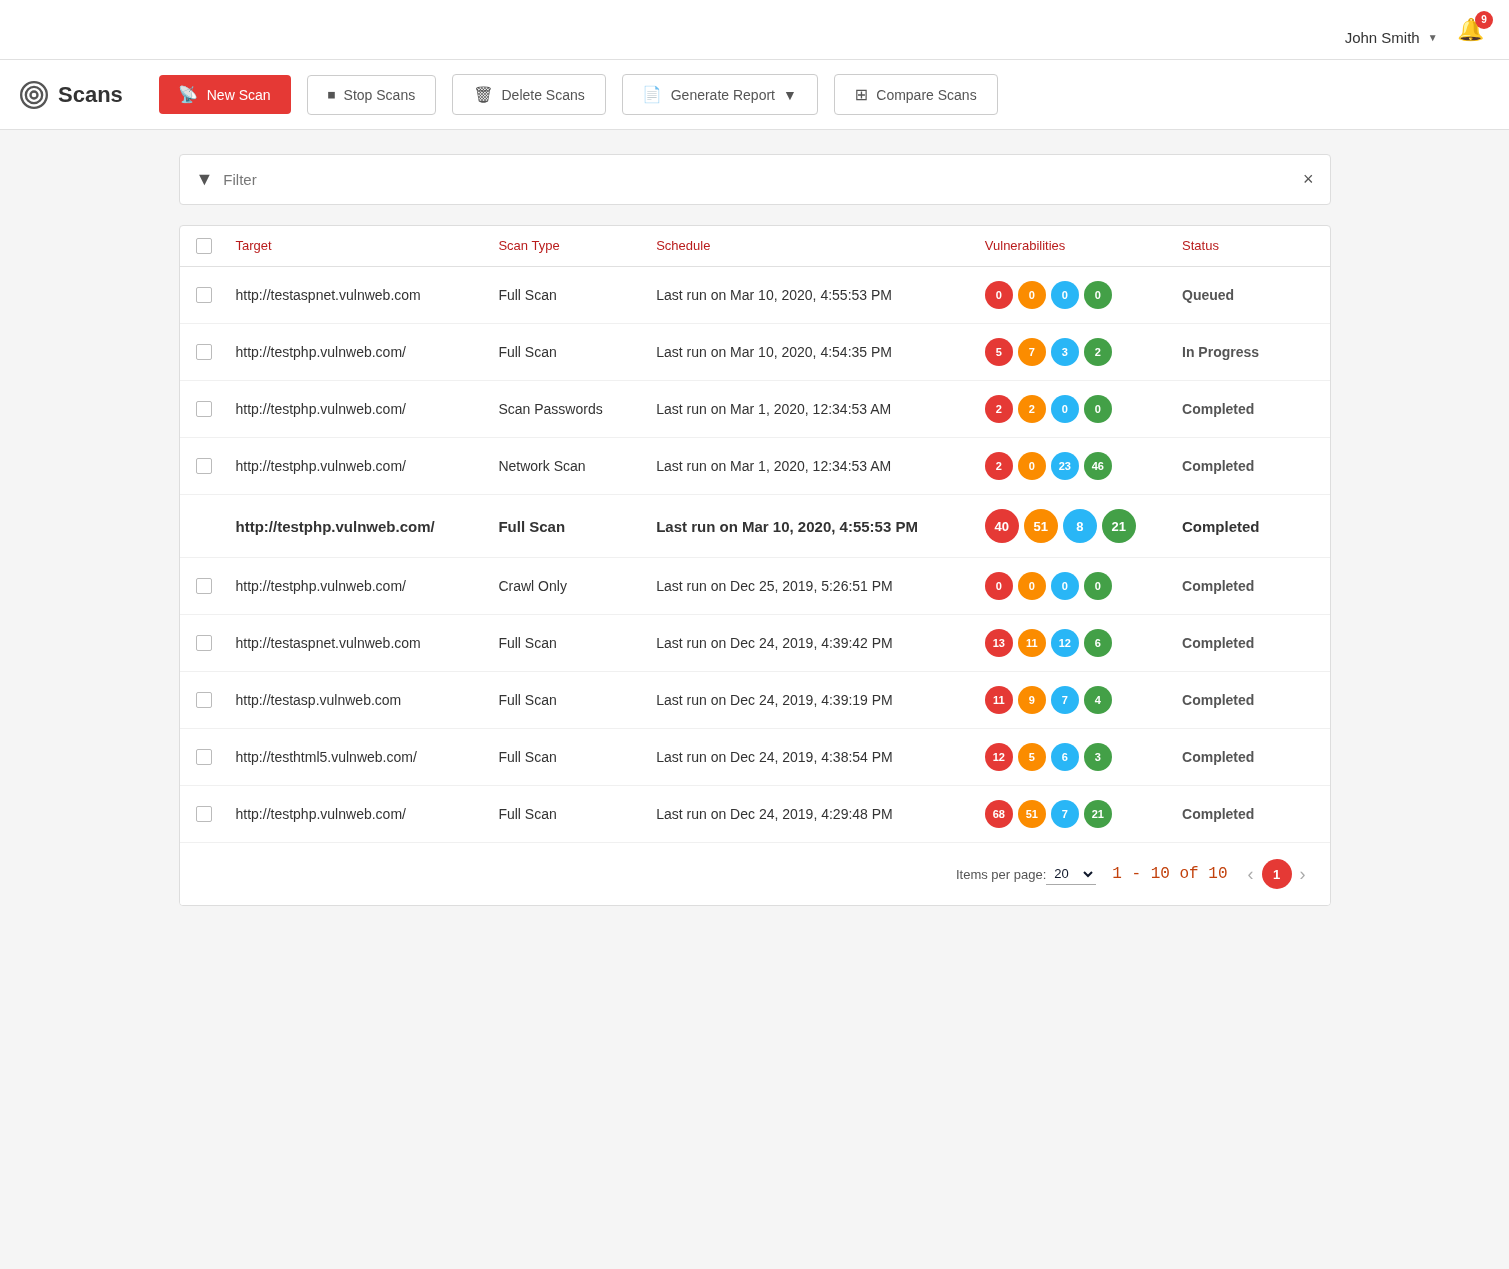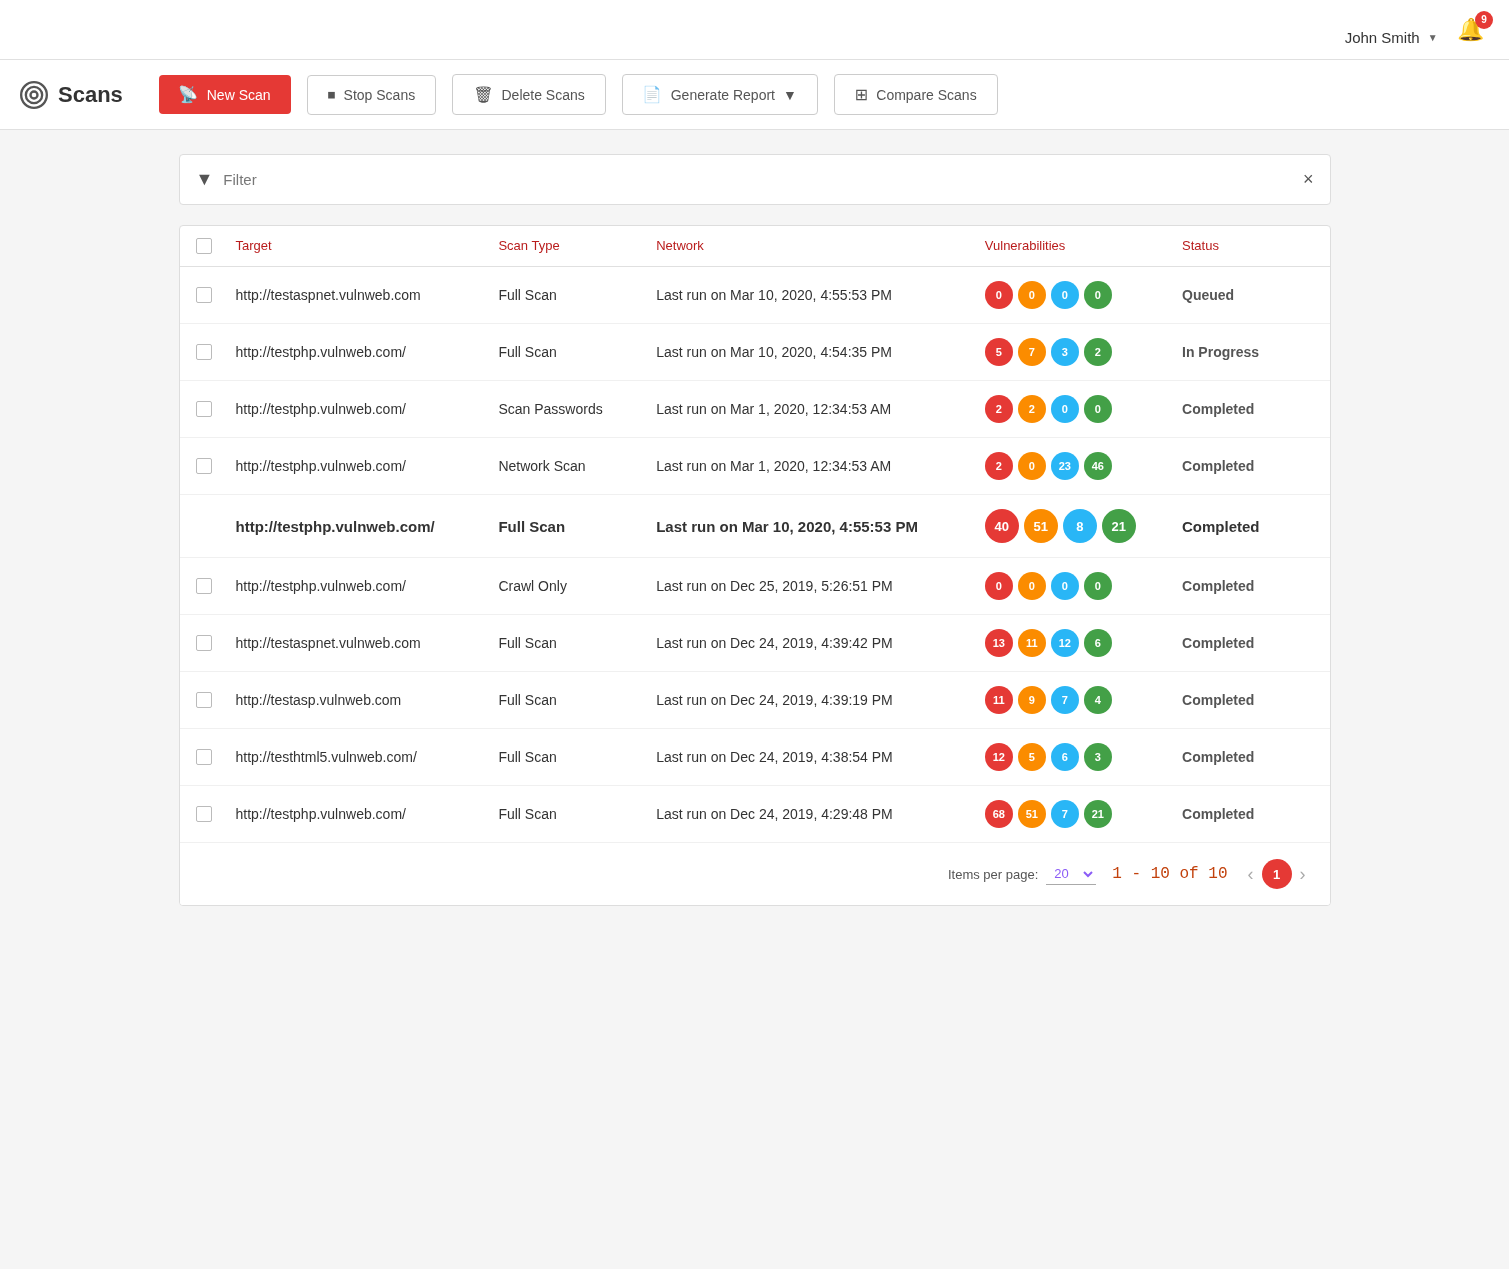--- a/index.html
+++ b/index.html
@@ -197,29 +197,29 @@
       align-items: center;
       justify-content: flex-end;
       padding: 16px 20px;
       gap: 16px;
       background: #fff;
       border-top: 1px solid #f0f0f0;
     }
     .items-per-page {
       display: flex;
       align-items: center;
-      gap: 8px;
+      gap: 0;
       color: #555;
       font-size: 13px;
     }
     .items-select {
       border: none;
       border-bottom: 1px solid #aaa;
       font-size: 13px;
-      color: #8b5cf6;
+      color: #0f172a;
       padding: 2px 4px;
       background: transparent;
       cursor: pointer;
     }
     .page-info {
       font-size: 16px;
       color: #c2410c;
       font-family: Liberation Mono, monospace;
     }
     .page-nav {
@@ -311,21 +311,21 @@
       <button class="filter-clear">×</button>
     </div>
 
     <div class="scans-table">
       <div class="table-header">
         <div class="checkbox-cell">
           <div class="checkbox"></div>
         </div>
         <div>Target</div>
         <div>Scan Type</div>
-        <div>Network</div>
+        <div>Schedule</div>
         <div>Vulnerabilities</div>
         <div>Status</div>
       </div>
 
       <div id="table-rows">
           <div class="table-row">
       <div class="checkbox-cell">
               <div class="checkbox"></div>
             </div>
       <div>http://testaspnet.vulnweb.com</div>

